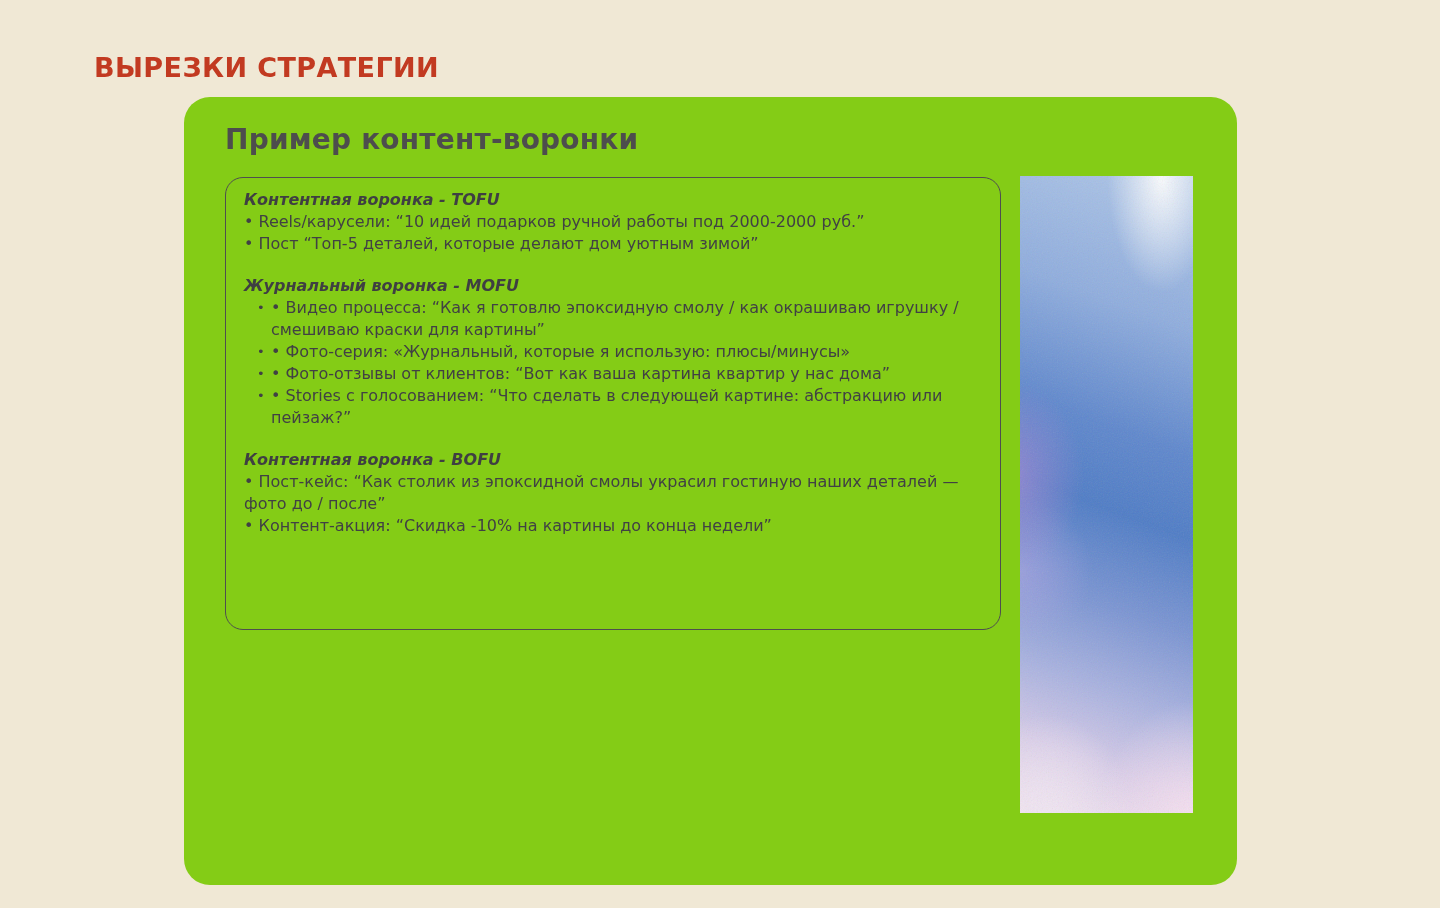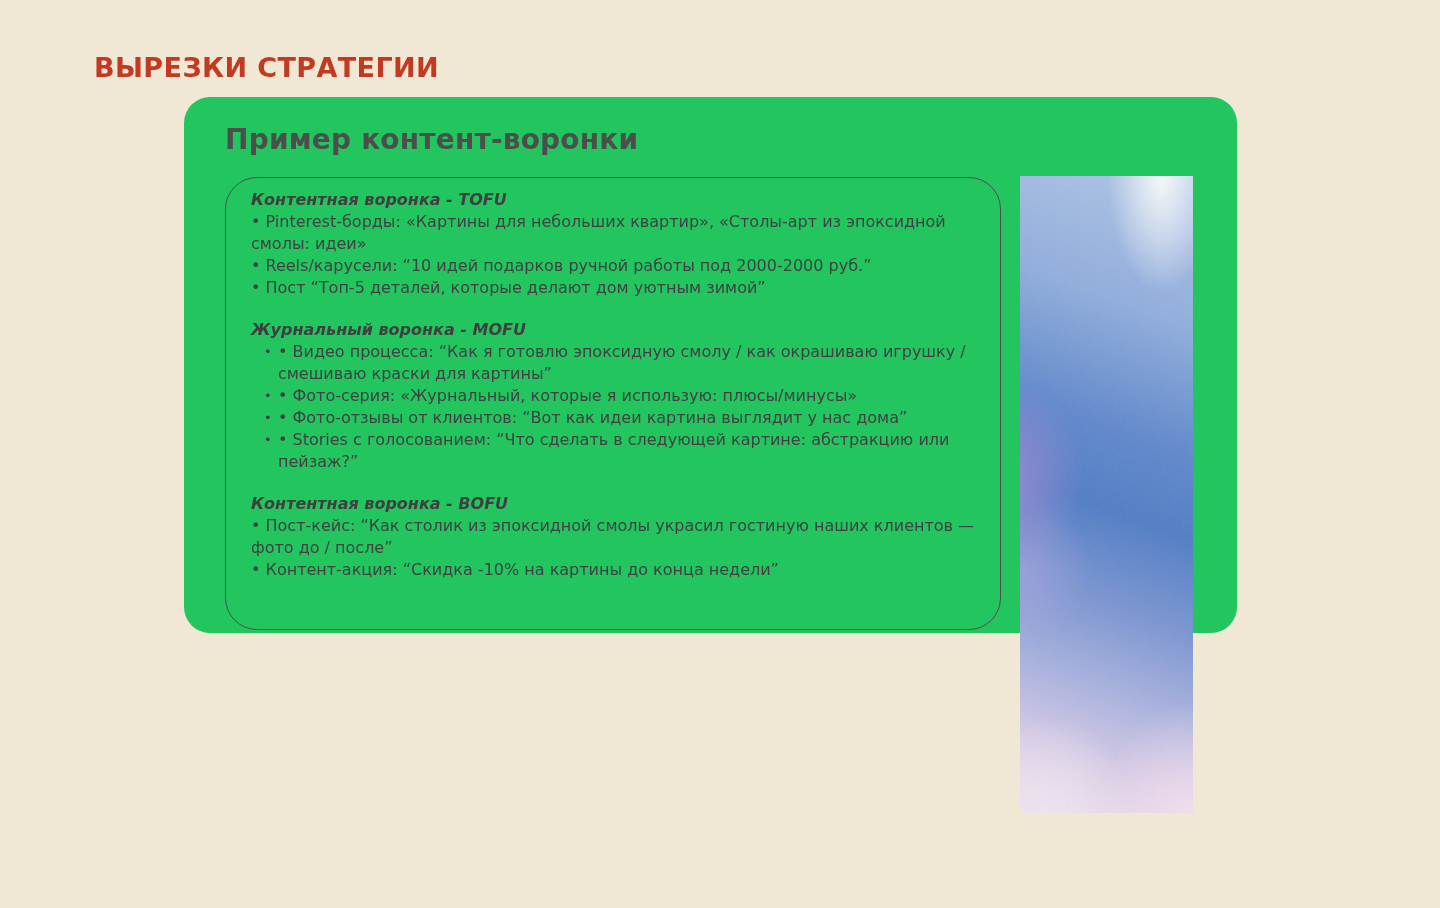--- a/index.html
+++ b/index.html
@@ -17,42 +17,42 @@
     font-size: 27px;
     font-weight: 700;
     letter-spacing: 0.4px;
     color: #c23a21;
   }
   .card {
     position: absolute;
     left: 184px;
     top: 97px;
     width: 1053px;
-    height: 536px;
-    background: #22c55e;
+    height: 788px;
+    background: #84cc16;
     border-radius: 26px;
   }
   .card-title {
     position: absolute;
     left: 41px;
     top: 26px;
     font-size: 28px;
     font-weight: 700;
     color: #4d4d4d;
     letter-spacing: 0.2px;
   }
   .content-box {
     position: absolute;
     left: 41px;
     top: 80px;
     width: 776px;
     min-height: 453px;
     border: 1.5px solid #4f4f4f;
-    border-radius: 32px;
-    padding: 11px 20px 13px 25px;
+    border-radius: 18px;
+    padding: 11px 20px 13px 18px;
     color: #414144;
     font-size: 16px;
     line-height: 22px;
   }
   .section { margin-bottom: 20px; }
   .section:last-child { margin-bottom: 16px; }
   .sec-heading {
     font-weight: 700;
     font-style: italic;
     color: #3f3f42;
@@ -97,46 +97,45 @@
 </head>
 <body>
 
 <div class="page-heading">ВЫРЕЗКИ СТРАТЕГИИ</div>
 
 <div class="card">
   <div class="card-title">Пример контент-воронки</div>
   <div class="content-box">
       <div class="section">
         <div class="sec-heading">Контентная воронка - TOFU</div>
-        <div class="item flat">• Pinterest-борды: «Картины для небольших квартир», «Столы-арт из эпоксидной смолы: идеи»</div>
         <div class="item flat">• Reels/карусели: “10 идей подарков ручной работы под 2000-2000 руб.”</div>
         <div class="item flat">• Пост “Топ-5 деталей, которые делают дом уютным зимой”</div>
       </div>
       <div class="section">
         <div class="sec-heading">Журнальный воронка - MOFU</div>
         <div class="item nested">
           <span class="marker">•</span>
           <span class="txt">• Видео процесса: “Как я готовлю эпоксидную смолу / как окрашиваю игрушку / смешиваю краски для картины”</span>
         </div>
         <div class="item nested">
           <span class="marker">•</span>
           <span class="txt">• Фото-серия: «Журнальный, которые я использую: плюсы/минусы»</span>
         </div>
         <div class="item nested">
           <span class="marker">•</span>
-          <span class="txt">• Фото-отзывы от клиентов: “Вот как идеи картина выглядит у нас дома”</span>
+          <span class="txt">• Фото-отзывы от клиентов: “Вот как ваша картина квартир у нас дома”</span>
         </div>
         <div class="item nested">
           <span class="marker">•</span>
           <span class="txt">• Stories с голосованием: “Что сделать в следующей картине: абстракцию или пейзаж?”</span>
         </div>
       </div>
       <div class="section">
         <div class="sec-heading">Контентная воронка - BOFU</div>
-        <div class="item flat">• Пост-кейс: “Как столик из эпоксидной смолы украсил гостиную наших клиентов — фото до / после”</div>
+        <div class="item flat">• Пост-кейс: “Как столик из эпоксидной смолы украсил гостиную наших деталей — фото до / после”</div>
         <div class="item flat">• Контент-акция: “Скидка -10% на картины до конца недели”</div>
       </div>
     </div>
   <div class="gradient-image">
     <svg class="grain" viewBox="0 0 173 637" preserveAspectRatio="none">
       <filter id="grainf">
         <feTurbulence type="fractalNoise" baseFrequency="0.8" numOctaves="2" stitchTiles="stitch"></feTurbulence>
       </filter>
       <rect width="173" height="637" filter="url(#grainf)"></rect>
     </svg>

